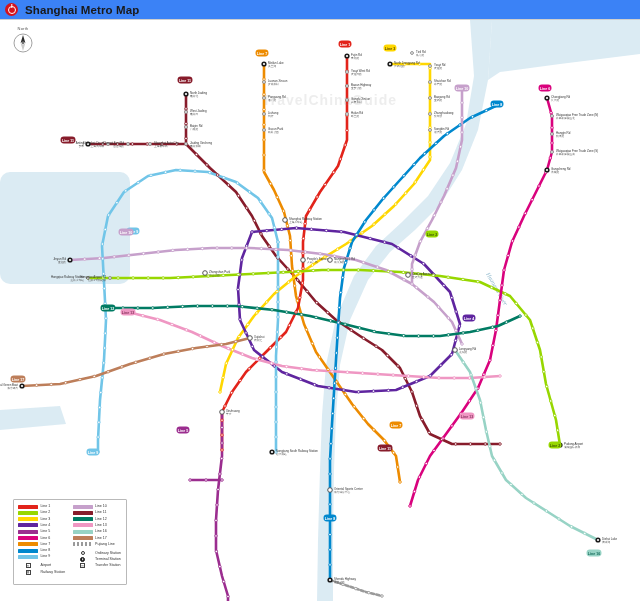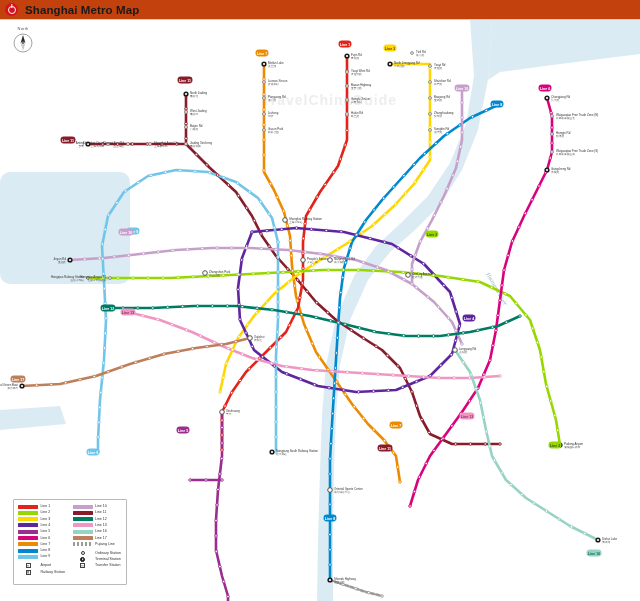--- a/index.html
+++ b/index.html
@@ -7,21 +7,21 @@
     width:640px;height:601px;overflow:hidden;
     background:#ffffff;
     font-family:"Liberation Sans","DejaVu Sans",sans-serif;
     -webkit-font-smoothing:antialiased;
   }
   #app{position:relative;width:640px;height:601px;}
 
   
   #header{
     position:absolute;left:0;top:0;width:640px;height:20px;
-    background:#c2410c;
+    background:#3b82f6;
     border-bottom:1px solid #cfcfcf;
     display:flex;align-items:center;
     box-sizing:border-box;padding-left:5px;
   }
   #logo{
     width:13px;height:13px;border-radius:50%;
     background:#d6121c;position:relative;flex:0 0 auto;
     display:flex;align-items:center;justify-content:center;
   }
   #logo .ring{

